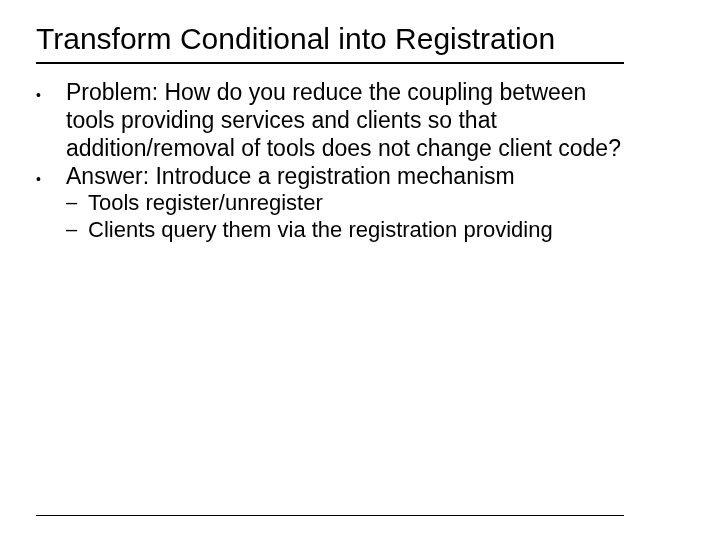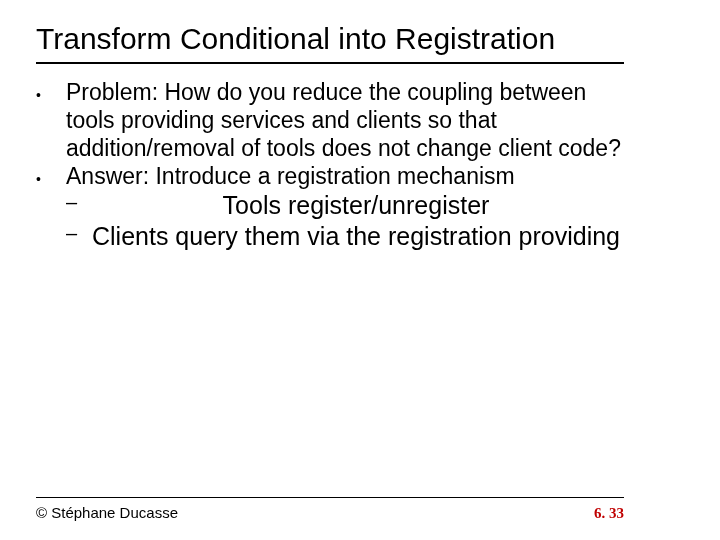--- a/index.html
+++ b/index.html
@@ -6,21 +6,21 @@
   html, body { width: 720px; height: 540px; background: #fff; font-family: "Comic Sans MS", "Comic Sans", cursive, sans-serif; color: #000; }
   .slide { position: relative; width: 660px; height: 540px; padding: 22px 36px 18px 36px; }
   .title { font-size: 30px; font-weight: 400; margin-bottom: 6px; }
   .title-rule { border: none; border-top: 2px solid #000; margin: 0 0 14px 0; }
   .content { font-size: 23px; line-height: 1.22; }
   .bullet-l1 { display: flex; }
   .bullet-l1 .marker { width: 30px; flex: 0 0 30px; font-size: 14px; line-height: 1; padding-top: 10px; text-align: left; }
   .bullet-l1 .txt { flex: 1; }
   .bullet-l2 { display: flex; padding-left: 30px; }
   .bullet-l2 .marker { width: 22px; flex: 0 0 22px; font-size: 20px; }
-  .bullet-l2 .txt { flex: 1; font-size: 25px; text-align: center; }
+  .bullet-l2 .txt { flex: 1; font-size: 22px; }
   .footer { position: absolute; left: 36px; right: 36px; bottom: 18px; }
   .footer-rule { border: none; border-top: 1px solid #000; margin-bottom: 6px; }
   .footer-row { display: flex; justify-content: space-between; align-items: baseline; font-size: 15px; }
   .page-num { color: #c00000; font-weight: bold; font-family: "Comic Sans MS", cursive; }
 </style>
 </head>
 <body>
 
 <div class="slide">
 
@@ -41,19 +41,15 @@
       <div class="txt">Tools register/unregister</div>
     </div>
     <div class="bullet-l2">
       <div class="marker">–</div>
       <div class="txt">Clients query them via the registration providing</div>
     </div>
   </div>
 
   <div class="footer">
     <hr class="footer-rule">
-    <div class="footer-row">
-      <span>© Stéphane Ducasse</span>
-      <span class="page-num">6. 33</span>
-    </div>
   </div>
 
 </div>
 
 </body></html>

